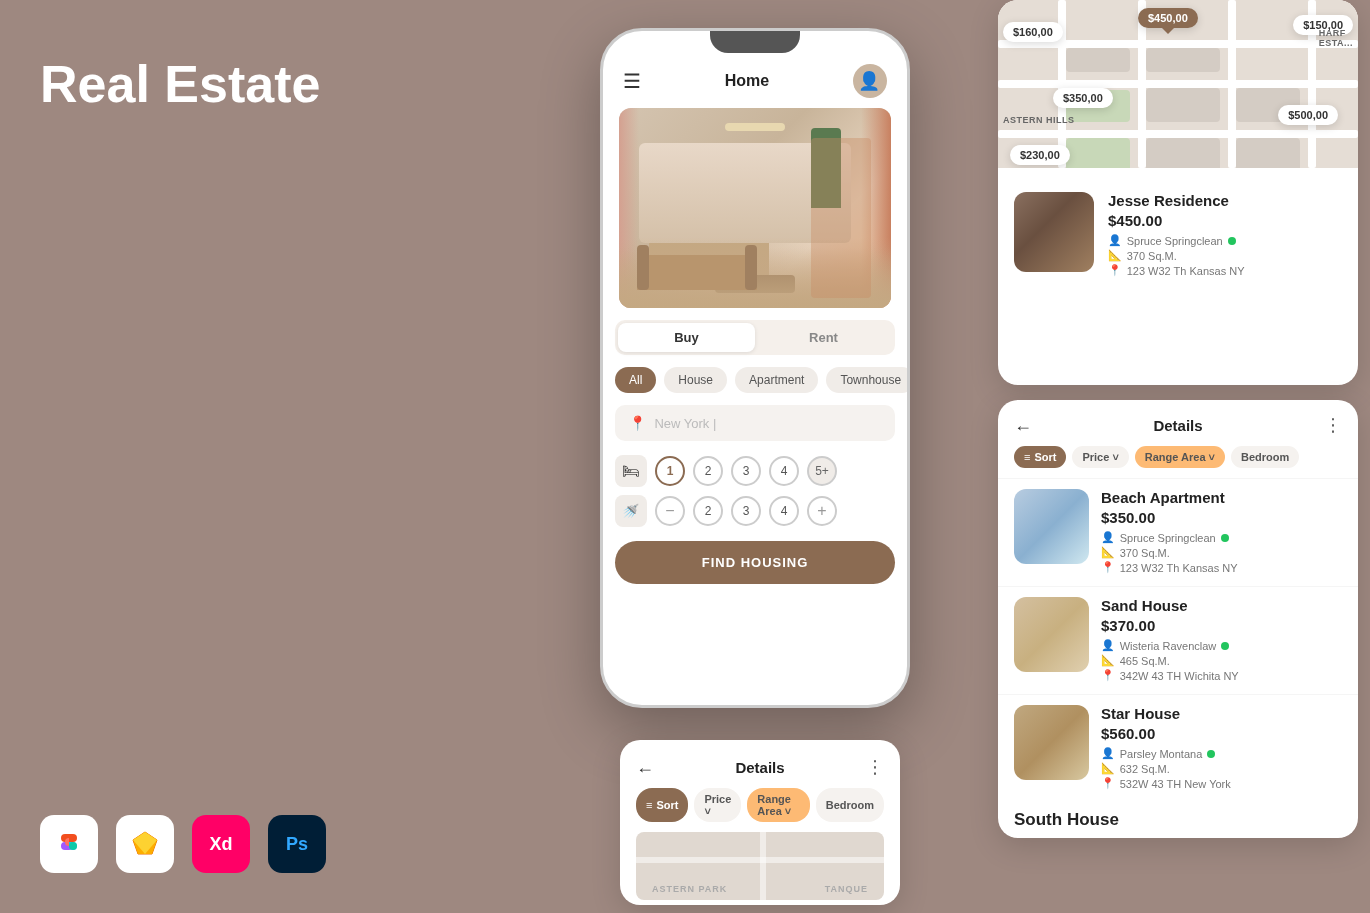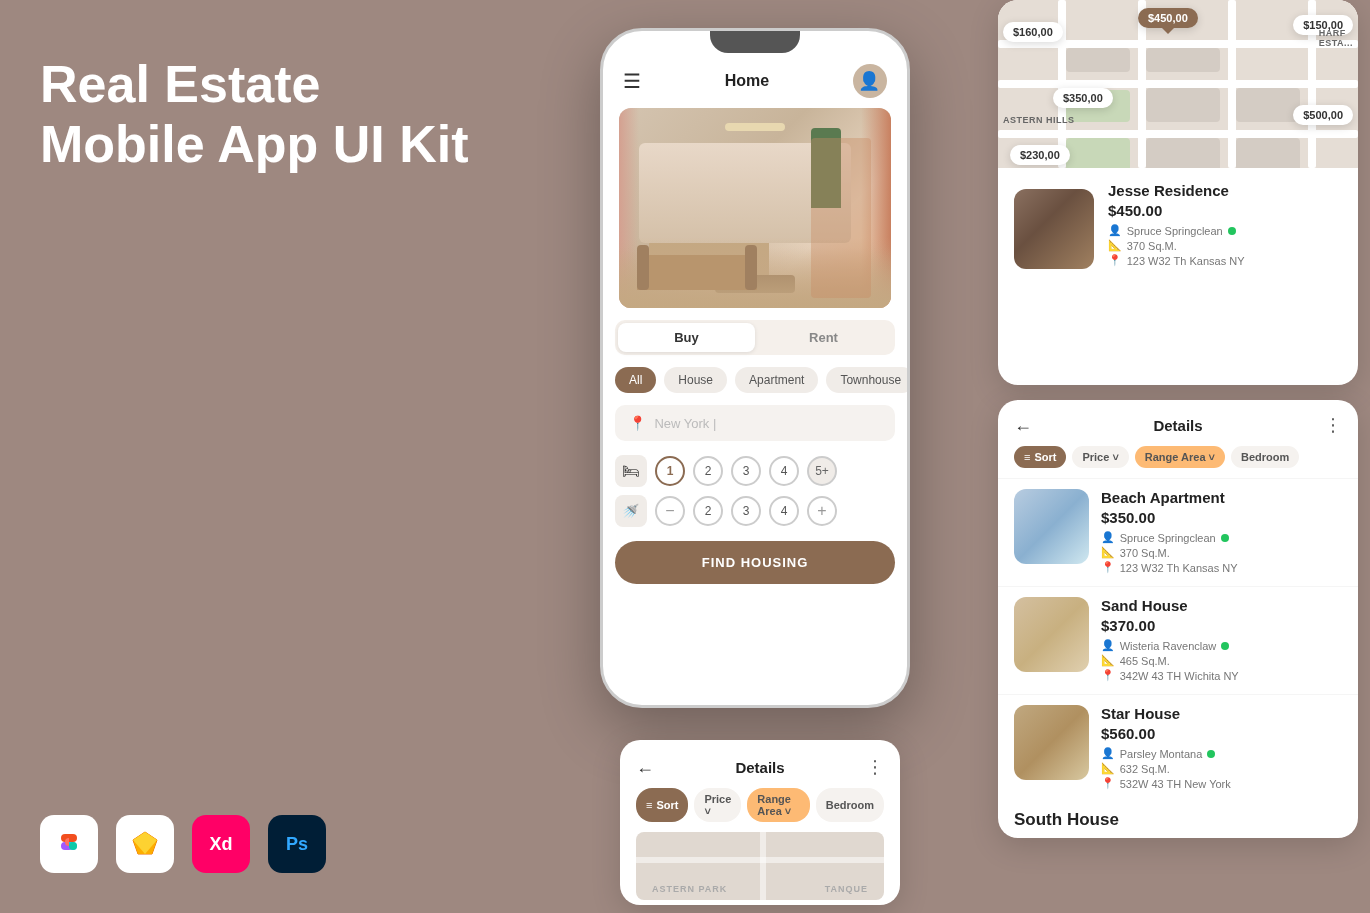--- a/index.html
+++ b/index.html
@@ -387,24 +387,24 @@
       transform: translateX(-50%);
       width: 0;
       height: 0;
       border-left: 6px solid transparent;
       border-right: 6px solid transparent;
       border-top: 6px solid #8b6b52;
     }
 
     
     .map-listing {
-      padding: 14px 16px;
+      padding: 24px 16px;
       display: flex;
       gap: 14px;
-      align-items: flex-end;
+      align-items: flex-start;
     }
     .listing-thumb {
       width: 80px;
       height: 80px;
       border-radius: 12px;
       background: #c4a882;
       flex-shrink: 0;
       overflow: hidden;
     }
     .listing-info { flex: 1; }
@@ -577,21 +577,20 @@
       color: #666;
       text-transform: uppercase;
       letter-spacing: 0.5px;
     }
   </style>
 </head>
 <body>
 
 <div class="title-section">
   <div>Real Estate</div>
-  <div>Mobile App UI Kit</div>
 </div>
 
 <div class="tool-icons">
   <div class="tool-icon tool-figma">
     <svg width="24" height="24" viewBox="0 0 24 24">
       <path d="M8 2h8a4 4 0 0 1 0 8H8a4 4 0 0 1 0-8z" fill="#F24E1E"></path>
       <path d="M8 10h4a4 4 0 0 1 0 8H8a4 4 0 0 1 0-8z" fill="#A259FF"></path>
       <path d="M12 10h4a4 4 0 0 1 0 8 4 4 0 0 1-4-4v-4z" fill="#1ABCFE"></path>
       <circle cx="16" cy="14" r="4" fill="#0ACF83" opacity="0.7"></circle>
       <path d="M8 10a4 4 0 0 0 4 4V6a4 4 0 0 0-4 4z" fill="#FF7262"></path>
@@ -695,21 +694,21 @@
       <div class="block" style="top:88px; left:148px; width:74px; height:34px;"></div>
       <div class="block" style="top:88px; left:238px; width:64px; height:34px;"></div>
       <div class="block-green" style="top:138px; left:68px; width:64px; height:34px;"></div>
       <div class="block" style="top:138px; left:148px; width:74px; height:34px;"></div>
       <div class="block" style="top:138px; left:238px; width:64px; height:34px;"></div>
 
       <div class="map-price-tag featured" style="top:8px; left:140px;">$450,00</div>
       <div class="map-price-tag" style="top:22px; left:5px;">$160,00</div>
       <div class="map-price-tag" style="top:15px; right:5px;">$150,00</div>
       <div class="map-price-tag" style="top:88px; left:55px;">$350,00</div>
-      <div class="map-price-tag" style="top:105px; right:5px;">$500,00</div>
+      <div class="map-price-tag" style="top:105px; right:20px;">$500,00</div>
       <div class="map-price-tag" style="top:145px; left:12px;">$230,00</div>
 
       <div class="map-label" style="top:115px; left:5px;">ASTERN HILLS</div>
       <div class="map-label" style="top:28px; right:5px;">HARF<br>ESTA...</div>
       <div class="map-label" style="top:192px; right:20px;">KINGSWOOD</div>
     </div>
   </div>
 
   <div class="map-listing">
     <div class="listing-thumb" style="background: linear-gradient(135deg, #8a7060 0%, #6a5040 40%, #a08060 100%);"></div>

